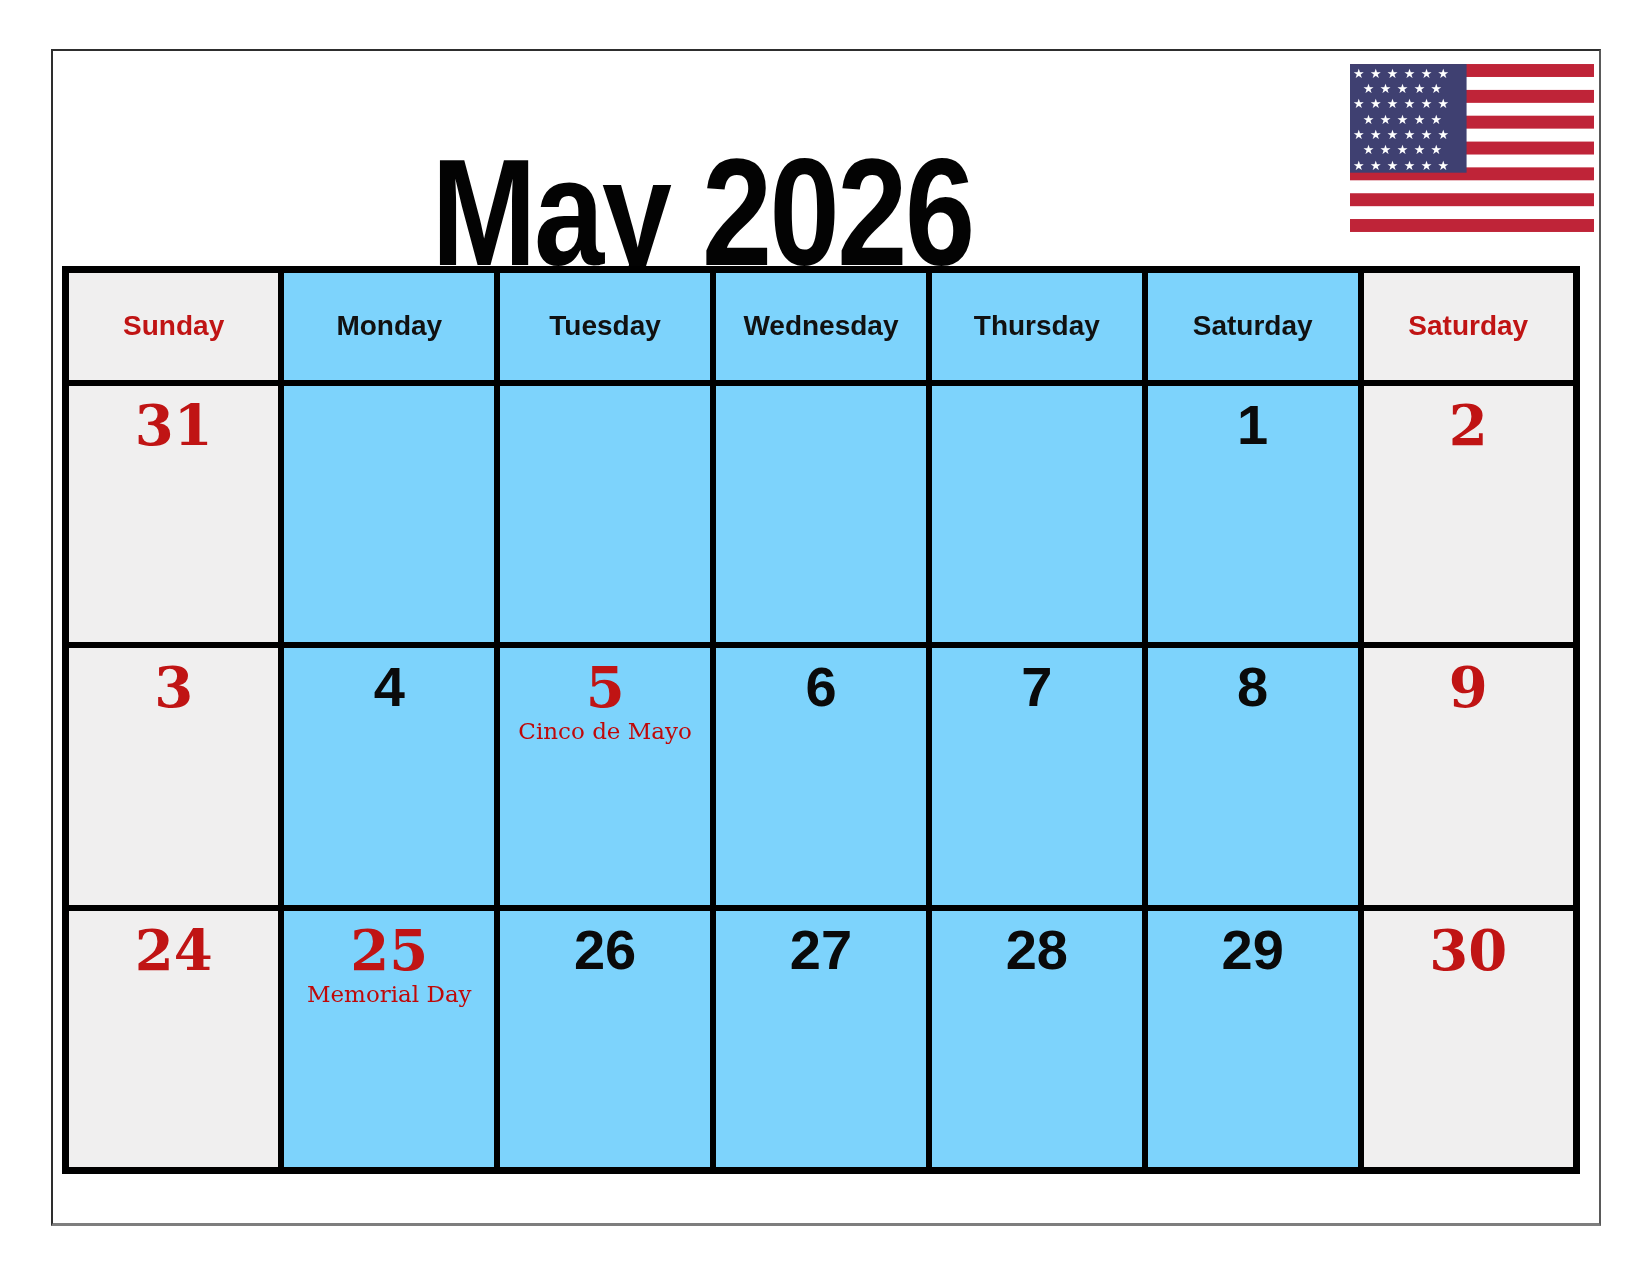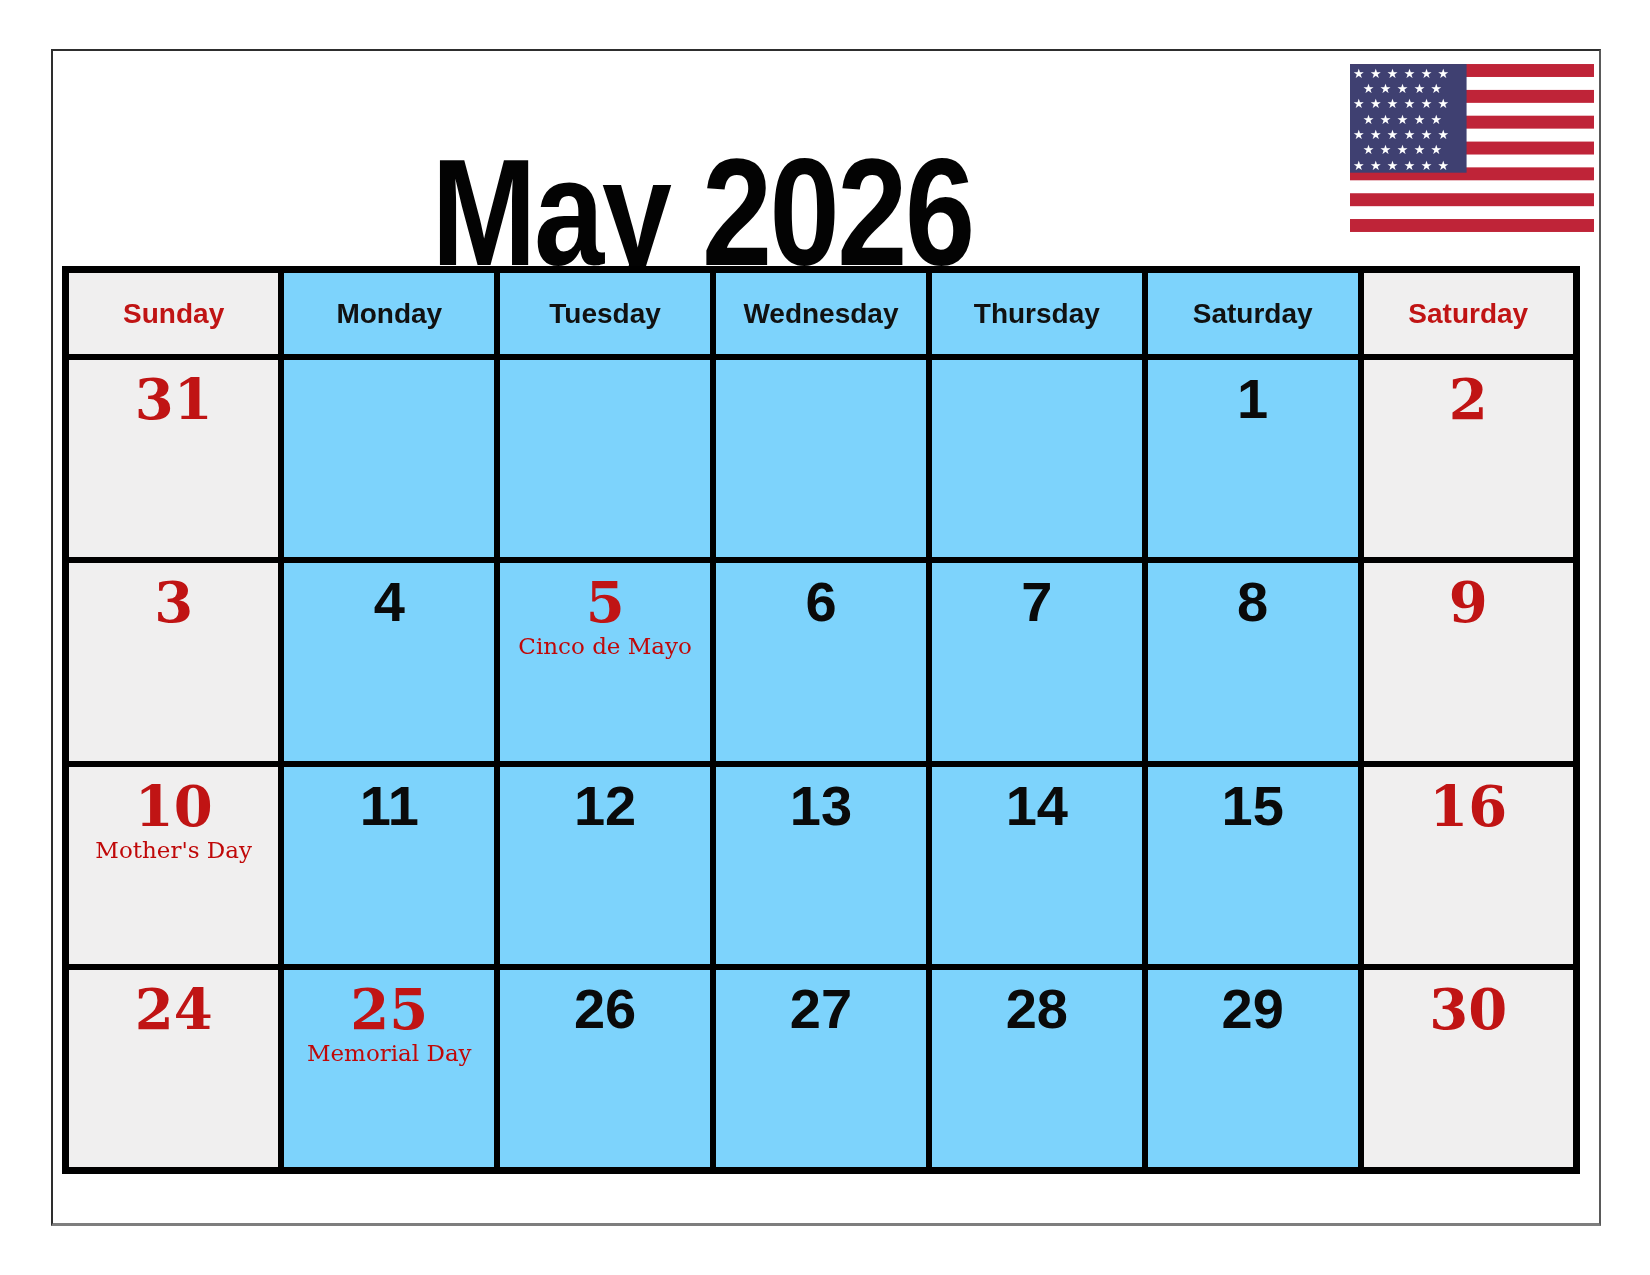--- a/index.html
+++ b/index.html
@@ -122,44 +122,20 @@
             <div class="num">7</div>
           </td>
       <td>
             <div class="num">8</div>
           </td>
       <td class="we red">
             <div class="num">9</div>
           </td>
     </tr>
 
-    <tr class="wk">
-      <td class="we red">
-        <div class="num">10</div>
-        <div class="holiday">Mother's Day</div>
-      </td>
-      <td>
-            <div class="num">11</div>
-          </td>
-      <td>
-            <div class="num">12</div>
-          </td>
-      <td>
-            <div class="num">13</div>
-          </td>
-      <td>
-            <div class="num">14</div>
-          </td>
-      <td>
-            <div class="num">15</div>
-          </td>
-      <td class="we red">
-            <div class="num">16</div>
-          </td>
-    </tr>
 
 
     <tr class="wk">
       <td class="we red">
             <div class="num">24</div>
           </td>
       <td class="red">
         <div class="num">25</div>
         <div class="holiday">Memorial Day</div>
       </td>

